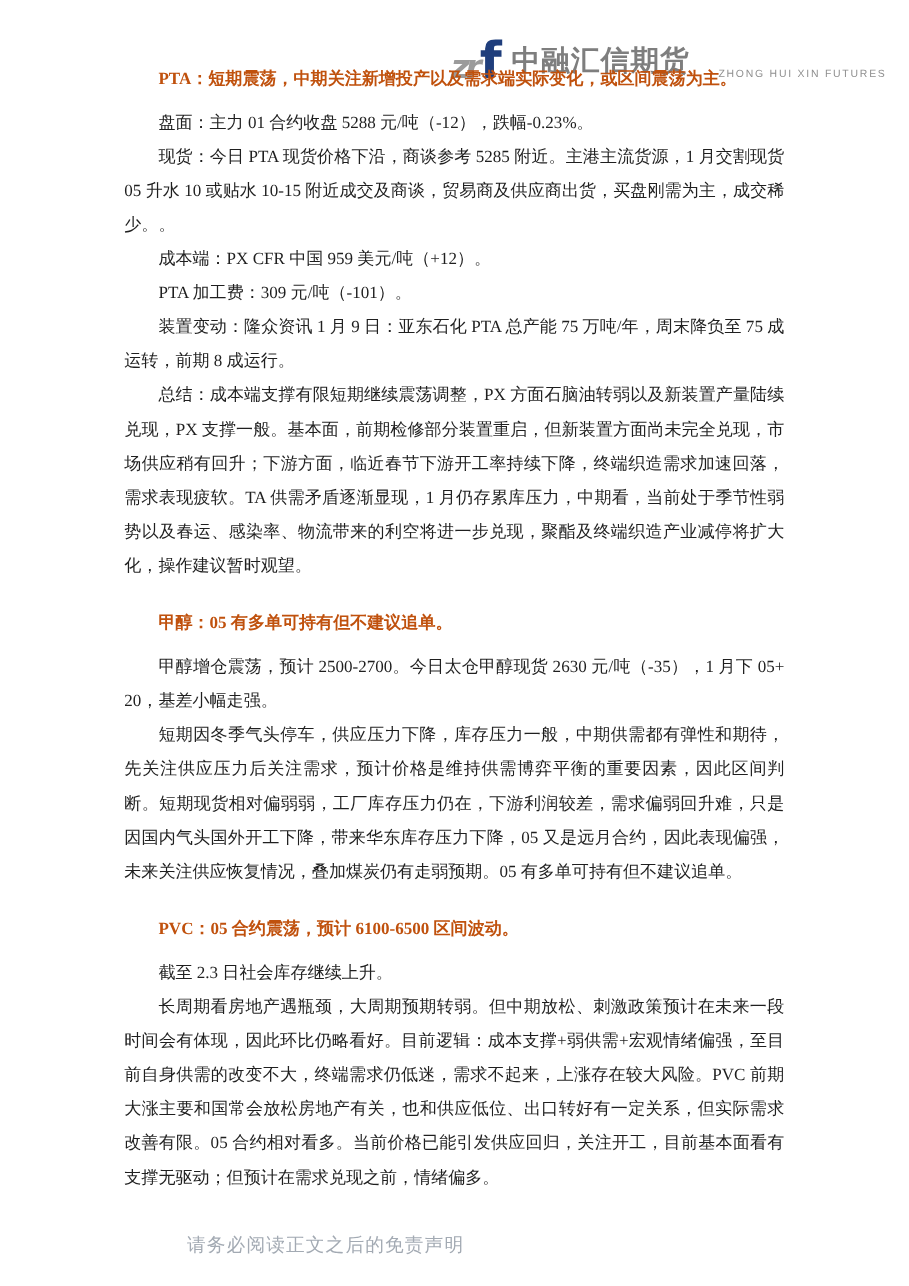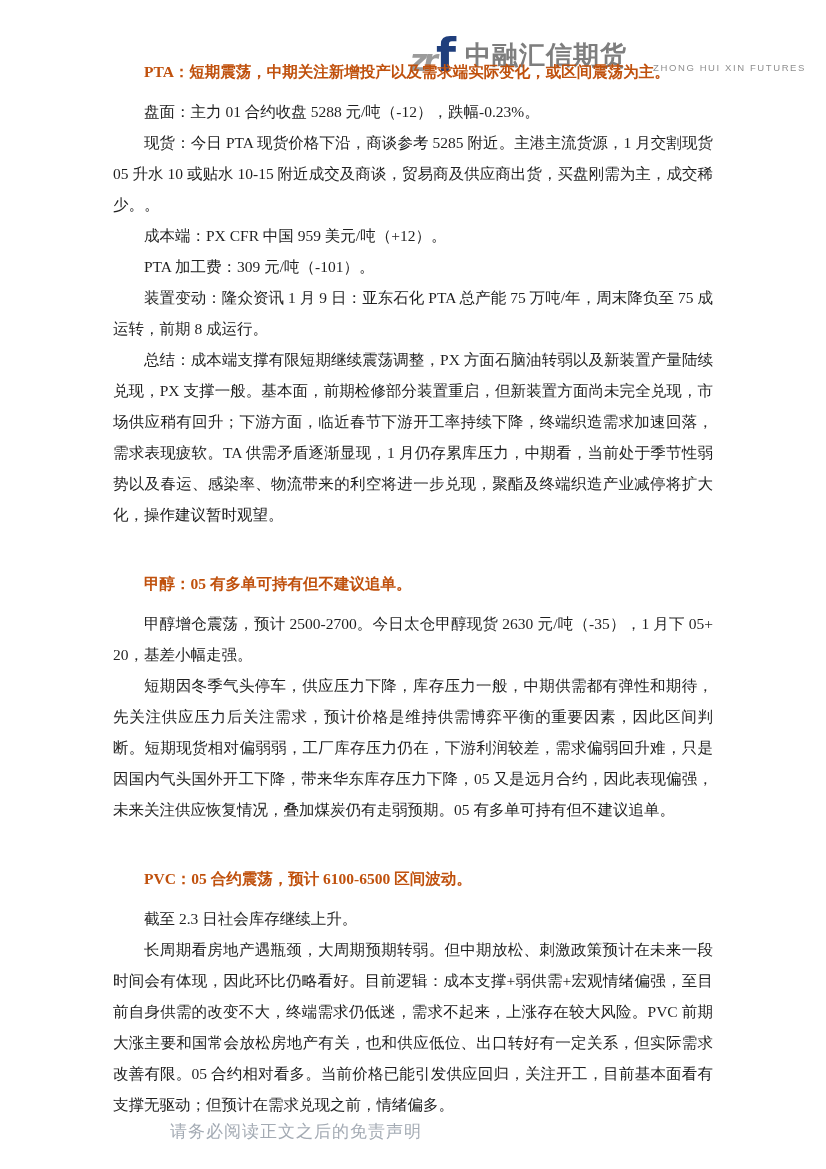--- a/index.html
+++ b/index.html
@@ -42,21 +42,21 @@
 
   
   .content{
     position:absolute;left:113px;top:56px;width:600px;
   }
   .sec-heading{
     font-size:15.5px;line-height:31px;
     font-weight:bold;color:#c0510d;
     margin:0 0 9px 0;text-indent:2em;
   }
-  .section + .section{margin-top:38px;}
+  .section + .section{margin-top:21px;}
   .content p{
     margin:0;font-size:15.5px;line-height:31px;
     text-align:justify;text-indent:2em;color:#1f1f1f;
     word-break:break-all;
   }
 
   
   .footer-note{
     position:absolute;left:125px;top:1120px;
     font-size:17px;color:#a3aab3;letter-spacing:1px;margin-left:45px;

